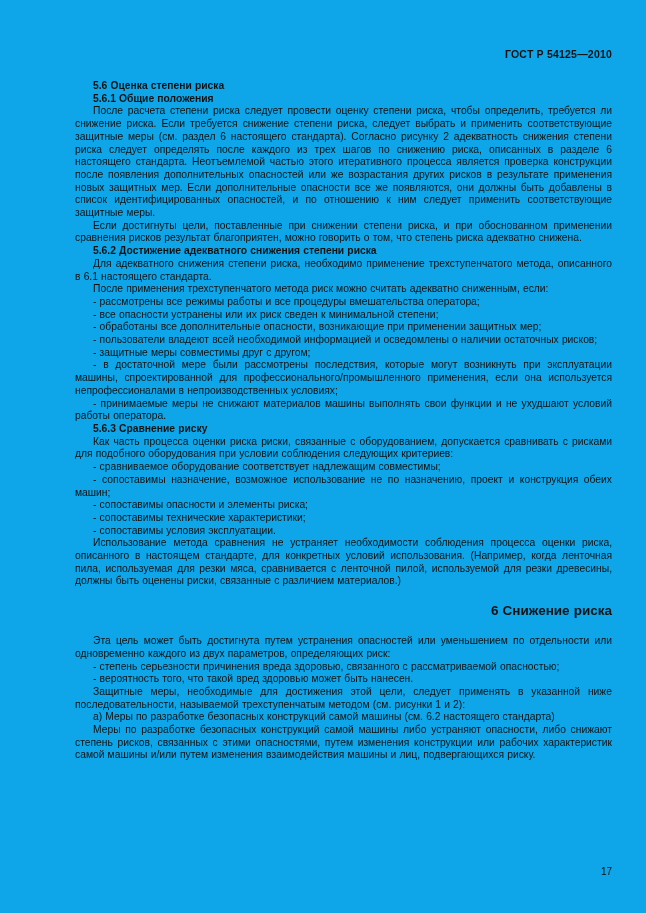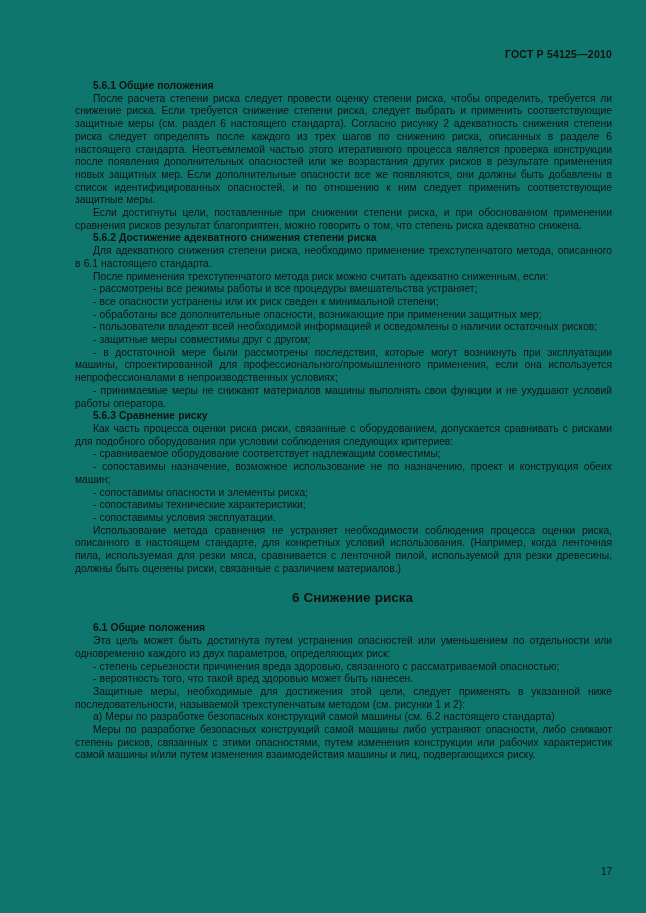--- a/index.html
+++ b/index.html
@@ -4,21 +4,21 @@
 <style>
   html, body {
     margin: 0;
     padding: 0;
     background: #ffffff;
   }
   .page {
     position: relative;
     width: 646px;
     height: 913px;
-    background: #0f766e;
+    background: #0ea5e9;
     font-family: "Liberation Sans", sans-serif;
     color: #111111;
     overflow: hidden;
   }
   .doc-code {
     position: absolute;
     top: 48px;
     right: 34px;
     font-size: 10.5px;
     font-weight: bold;
@@ -39,61 +39,61 @@
     word-spacing: 0.3px;
   }
   .block.subheading {
     font-weight: bold;
     text-align: left;
   }
   .block.section {
     font-size: 13.5px;
     line-height: 15px;
     font-weight: bold;
-    text-align: center;
+    text-align: right;
     margin-top: 15px;
     margin-bottom: 17px;
   }
   .page-number {
     position: absolute;
     bottom: 36px;
     right: 34px;
     font-size: 10px;
   }
 </style>
 </head>
 <body>
 
 <div class="page">
   <div class="doc-code">ГОСТ Р 54125—2010</div>
 
   <div class="content">
+      <p class="block subheading">5.6 Оценка степени риска</p>
       <p class="block subheading">5.6.1 Общие положения</p>
       <p class="block p">После расчета степени риска следует провести оценку степени риска, чтобы определить, требуется ли снижение риска. Если требуется снижение степени риска, следует выбрать и применить соответствующие защитные меры (см. раздел 6 настоящего стандарта). Согласно рисунку 2 адекватность снижения степени риска следует определять после каждого из трех шагов по снижению риска, описанных в разделе 6 настоящего стандарта. Неотъемлемой частью этого итеративного процесса является проверка конструкции после появления дополнительных опасностей или же возрастания других рисков в результате применения новых защитных мер. Если дополнительные опасности все же появляются, они должны быть добавлены в список идентифицированных опасностей, и по отношению к ним следует применить соответствующие защитные меры.</p>
       <p class="block p">Если достигнуты цели, поставленные при снижении степени риска, и при обоснованном применении сравнения рисков результат благоприятен, можно говорить о том, что степень риска адекватно снижена.</p>
       <p class="block subheading">5.6.2 Достижение адекватного снижения степени риска</p>
       <p class="block p">Для адекватного снижения степени риска, необходимо применение трехступенчатого метода, описанного в 6.1 настоящего стандарта.</p>
       <p class="block p">После применения трехступенчатого метода риск можно считать адекватно сниженным, если:</p>
-      <p class="block li">- рассмотрены все режимы работы и все процедуры вмешательства устраняет;</p>
+      <p class="block li">- рассмотрены все режимы работы и все процедуры вмешательства оператора;</p>
       <p class="block li">- все опасности устранены или их риск сведен к минимальной степени;</p>
       <p class="block li">- обработаны все дополнительные опасности, возникающие при применении защитных мер;</p>
       <p class="block li">- пользователи владеют всей необходимой информацией и осведомлены о наличии остаточных рисков;</p>
       <p class="block li">- защитные меры совместимы друг с другом;</p>
       <p class="block li">- в достаточной мере были рассмотрены последствия, которые могут возникнуть при эксплуатации машины, спроектированной для профессионального/промышленного применения, если она используется непрофессионалами в непроизводственных условиях;</p>
       <p class="block li">- принимаемые меры не снижают материалов машины выполнять свои функции и не ухудшают условий работы оператора.</p>
       <p class="block subheading">5.6.3 Сравнение риску</p>
       <p class="block p">Как часть процесса оценки риска риски, связанные с оборудованием, допускается сравнивать с рисками для подобного оборудования при условии соблюдения следующих критериев:</p>
       <p class="block li">- сравниваемое оборудование соответствует надлежащим совместимы;</p>
       <p class="block li">- сопоставимы назначение, возможное использование не по назначению, проект и конструкция обеих машин;</p>
       <p class="block li">- сопоставимы опасности и элементы риска;</p>
       <p class="block li">- сопоставимы технические характеристики;</p>
       <p class="block li">- сопоставимы условия эксплуатации.</p>
       <p class="block p">Использование метода сравнения не устраняет необходимости соблюдения процесса оценки риска, описанного в настоящем стандарте, для конкретных условий использования. (Например, когда ленточная пила, используемая для резки мяса, сравнивается с ленточной пилой, используемой для резки древесины, должны быть оценены риски, связанные с различием материалов.)</p>
       <p class="block section">6 Снижение риска</p>
-      <p class="block subheading">6.1 Общие положения</p>
       <p class="block p">Эта цель может быть достигнута путем устранения опасностей или уменьшением по отдельности или одновременно каждого из двух параметров, определяющих риск:</p>
       <p class="block li">- степень серьезности причинения вреда здоровью, связанного с рассматриваемой опасностью;</p>
       <p class="block li">- вероятность того, что такой вред здоровью может быть нанесен.</p>
       <p class="block p">Защитные меры, необходимые для достижения этой цели, следует применять в указанной ниже последовательности, называемой трехступенчатым методом (см. рисунки 1 и 2):</p>
       <p class="block p">а) Меры по разработке безопасных конструкций самой машины (см. 6.2 настоящего стандарта)</p>
       <p class="block p">Меры по разработке безопасных конструкций самой машины либо устраняют опасности, либо снижают степень рисков, связанных с этими опасностями, путем изменения конструкции или рабочих характеристик самой машины и/или путем изменения взаимодействия машины и лиц, подвергающихся риску.</p>
     </div>
 
   <div class="page-number">17</div>
 </div>

